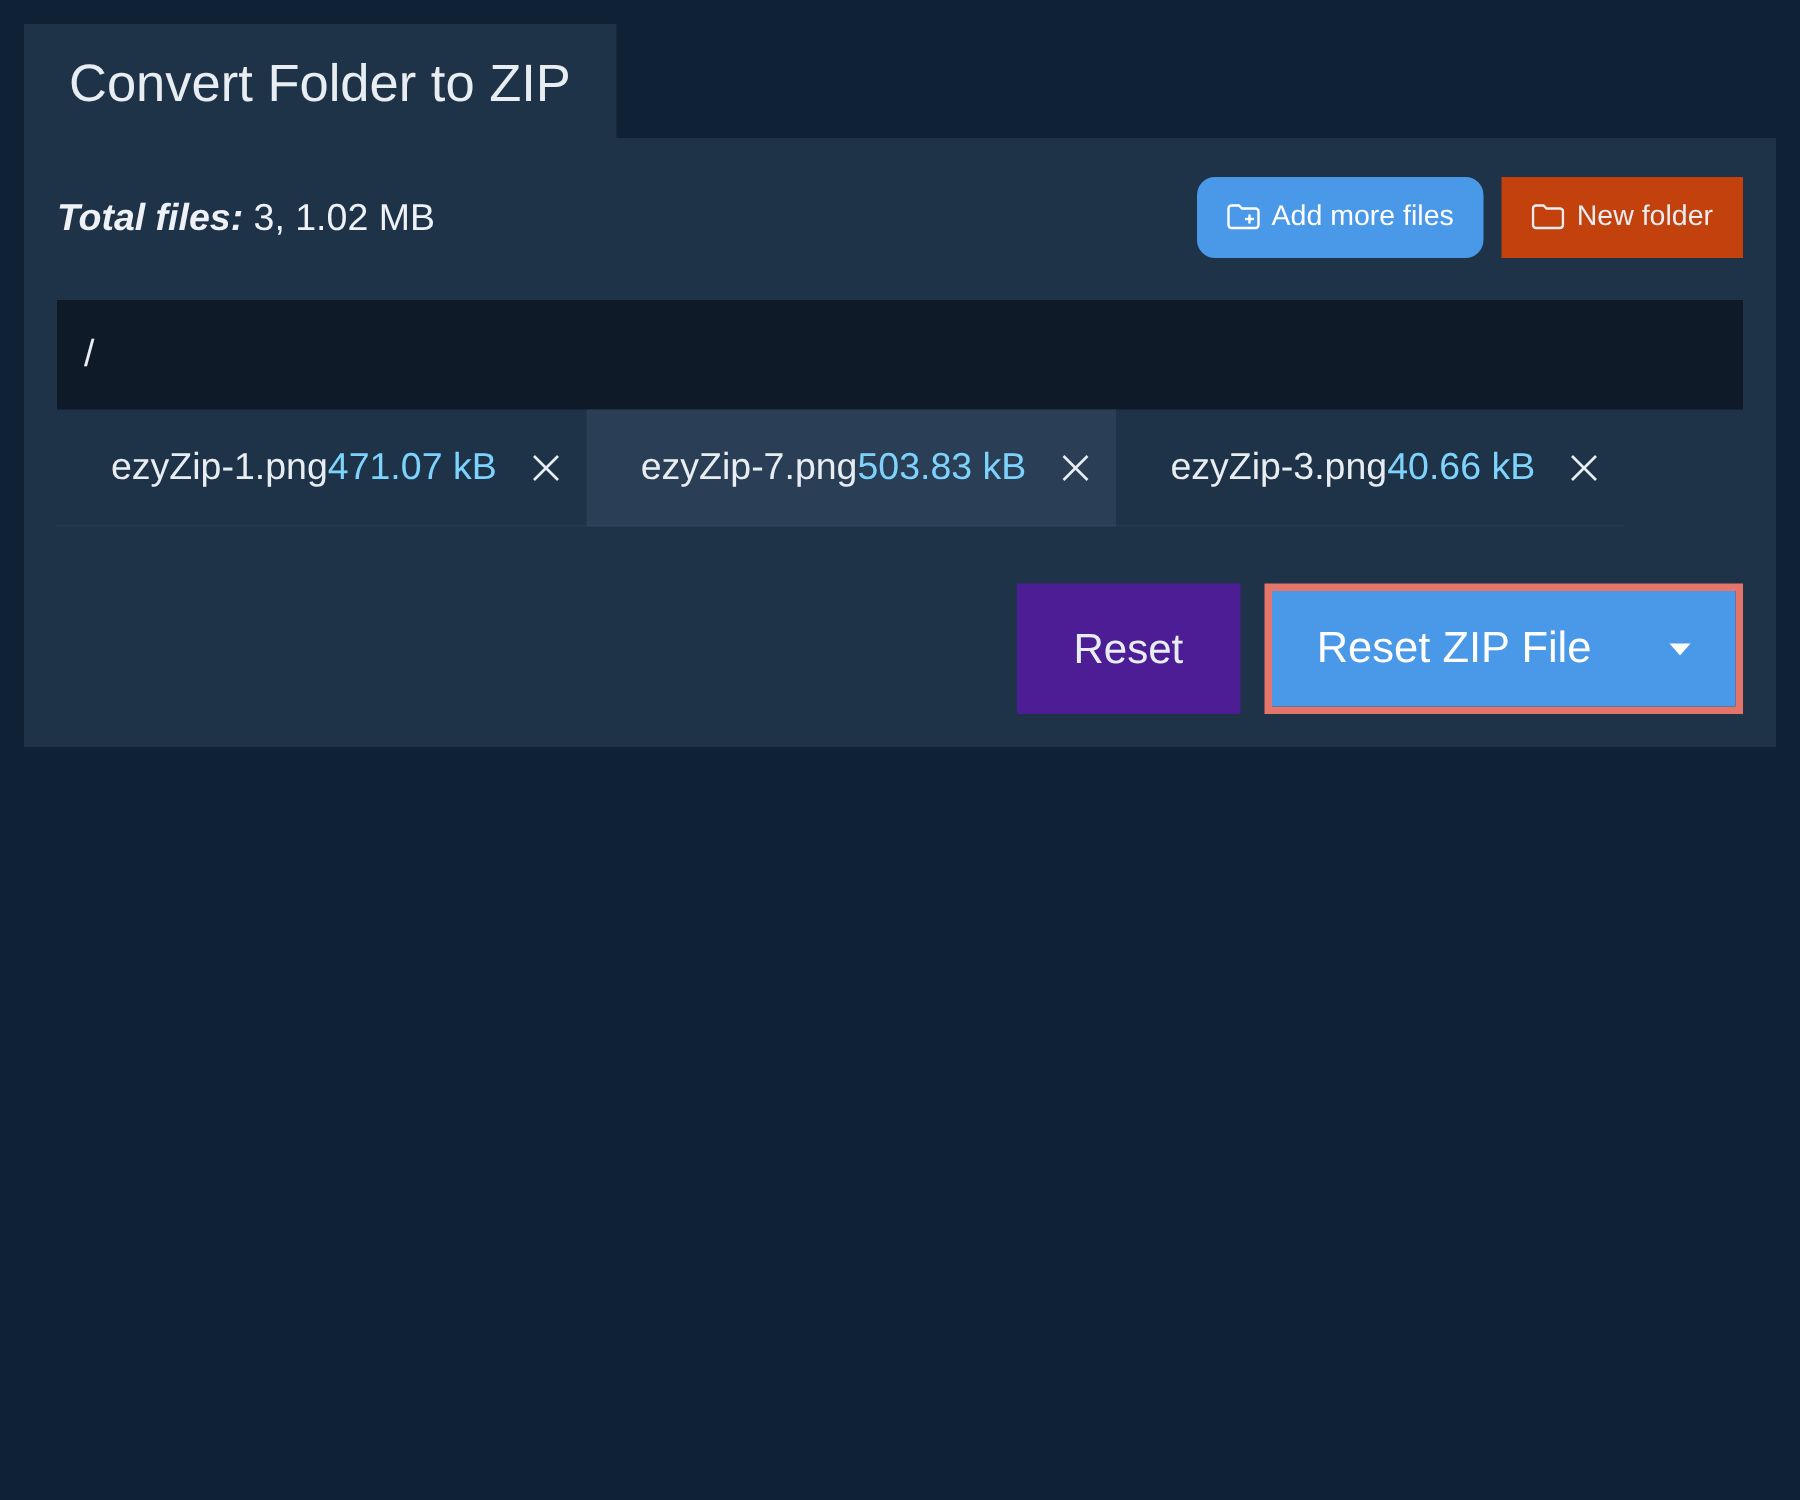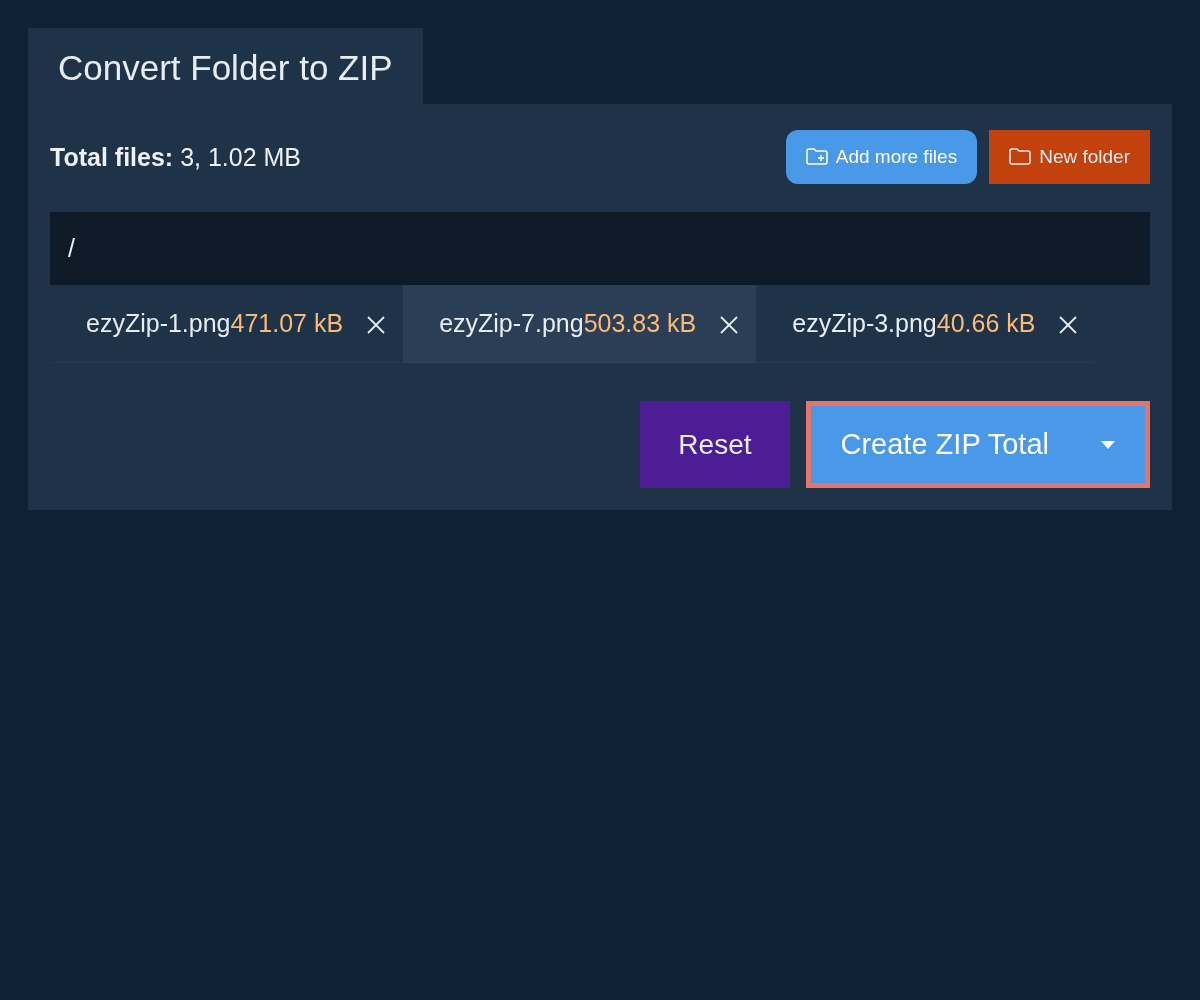--- a/index.html
+++ b/index.html
@@ -9,21 +9,21 @@
     }
     body {
       background: #0e2135;
       font-family: 'Segoe UI', -apple-system, BlinkMacSystemFont, sans-serif;
       width: 1200px;
       height: 1000px;
       color: #e8edf2;
       font-weight: 300;
     }
     .container {
-      padding: 28px;
+      padding: 16px;
     }
     .tab-header {
       background: #1e3248;
       display: inline-block;
       padding: 20px 30px 16px 30px;
       font-size: 35px;
       color: #e8edf2;
       font-weight: 300;
     }
     .panel {
@@ -36,20 +36,21 @@
       justify-content: space-between;
       margin-bottom: 28px;
     }
     .total-files {
       font-size: 25px;
       color: #eef2f7;
       font-weight: 300;
     }
     .total-files .label {
       font-weight: 600;
+      font-style: italic;
     }
     .toolbar-buttons {
       display: flex;
       gap: 12px;
     }
     .btn {
       display: inline-flex;
       align-items: center;
       gap: 8px;
       border: none;
@@ -100,21 +101,21 @@
     }
     .file-name {
       color: #e8edf2;
     }
     .file-right {
       display: flex;
       align-items: center;
       gap: 22px;
     }
     .file-size {
-      color: #fdba74;
+      color: #7dd3fc;
     }
     .close-icon {
       width: 22px;
       height: 22px;
       cursor: pointer;
       flex-shrink: 0;
     }
     .footer {
       display: flex;
       justify-content: flex-end;
@@ -232,21 +233,21 @@
       </div>
 
     </div>
 
     <div class="footer">
       <button class="btn btn-reset">
         <span>Reset</span>
       </button>
       <div class="btn-create-wrap">
         <button class="btn btn-create">
-          <span>Create ZIP Total</span>
+          <span>Reset ZIP File</span>
           <span class="caret-down"></span>
         </button>
       </div>
     </div>
 
   </div>
 
 </div>
 
 </body></html>

